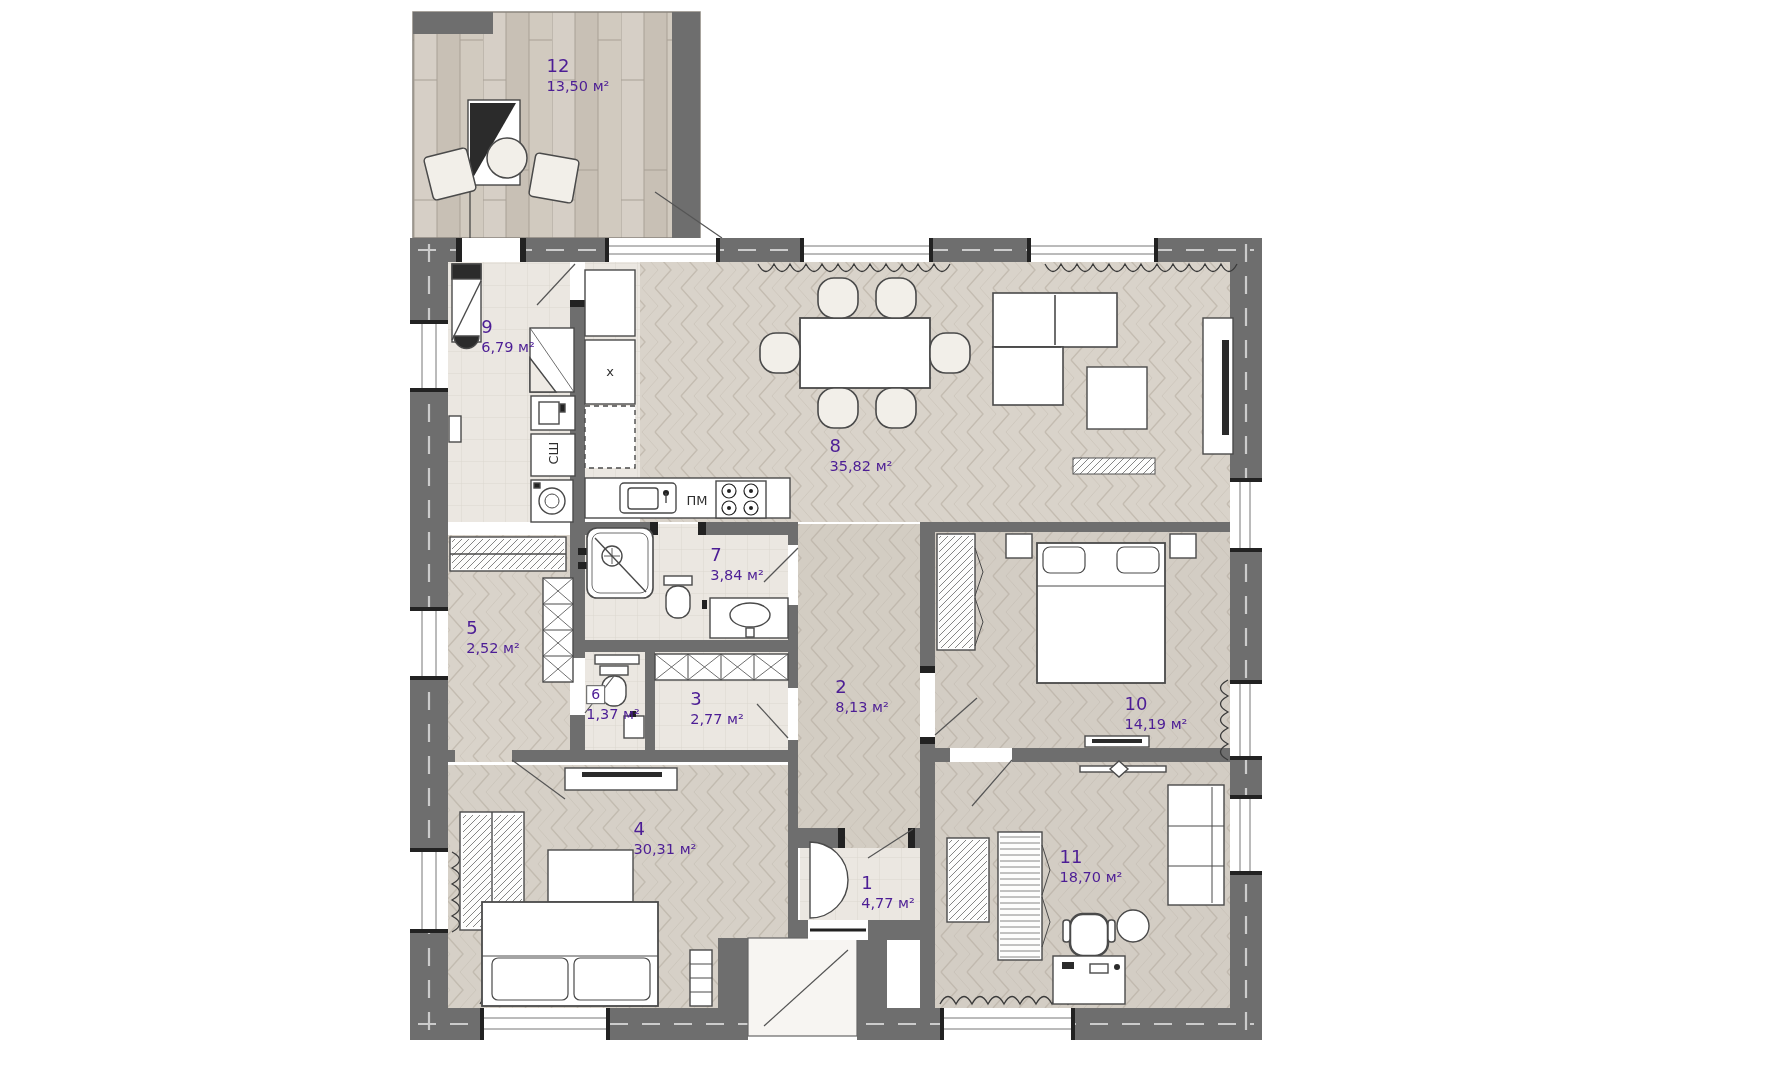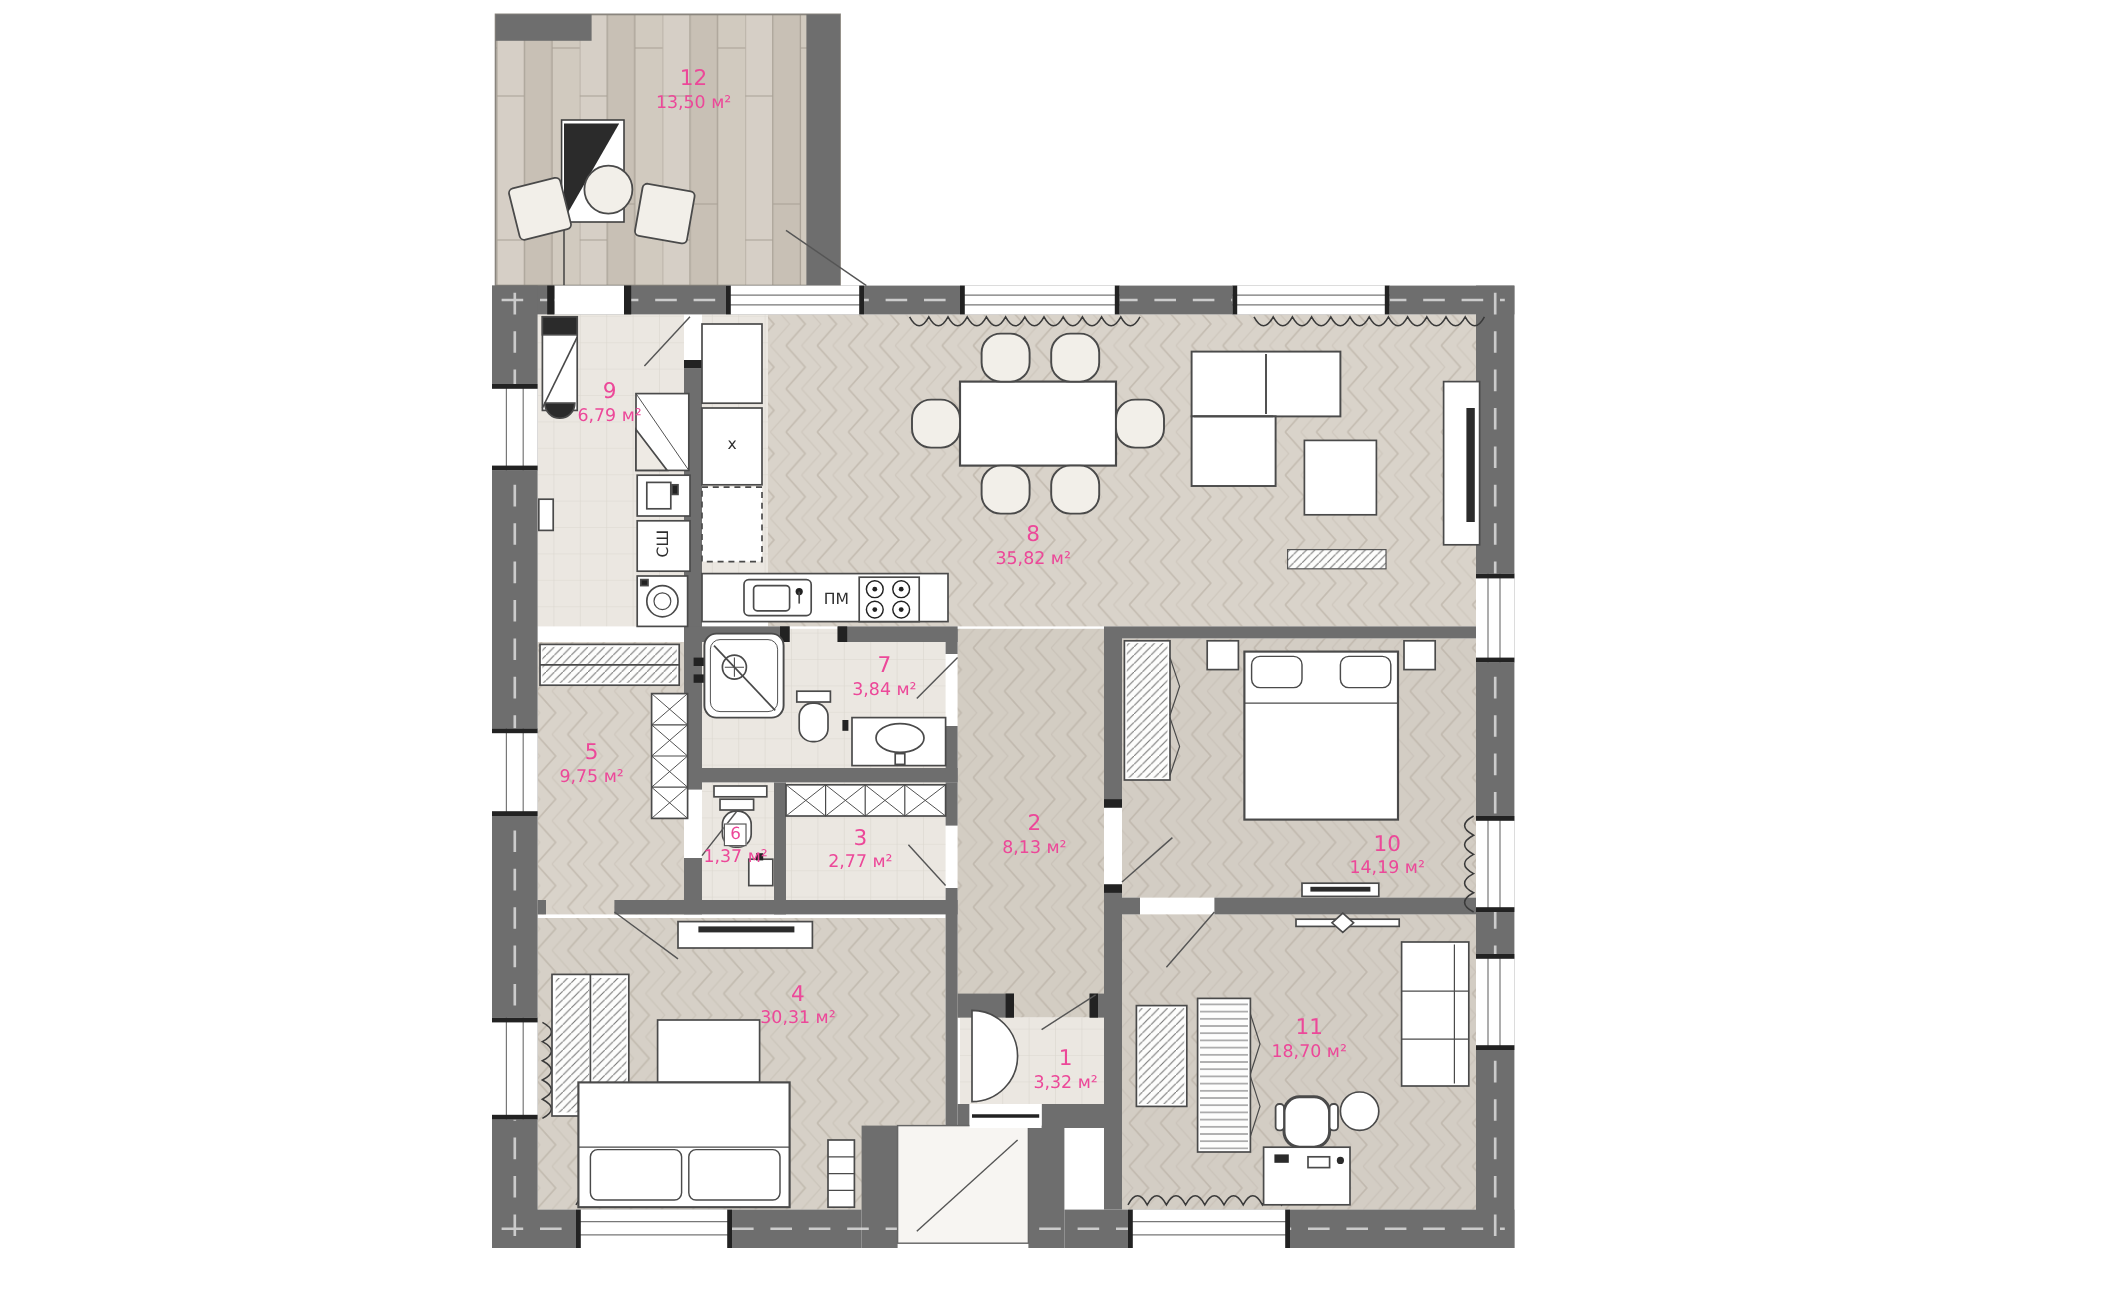--- a/index.html
+++ b/index.html
@@ -1,21 +1,21 @@
 <!DOCTYPE html>
 <html><head>
 <meta charset="utf-8">
 <title>Floor plan</title>
 <style>
   html,body{margin:0;padding:0;background:#fff;}
   .stage{position:relative;width:1765px;height:1080px;background:#ffffff;
          font-family:"DejaVu Sans",sans-serif;overflow:hidden;}
   .stage svg{position:absolute;left:0;top:0;}
-  .lbl{position:absolute;transform:translate(-50%,-50%);text-align:center;
-       color:#ec4899;line-height:1.3;pointer-events:none;}
+  .lbl{position:absolute;transform:translate(-50%,-50%);text-align:left;
+       color:#4c1d95;line-height:1.3;pointer-events:none;}
   .lbl .num{font-size:18px;}
   .lbl .area{font-size:14.5px;white-space:nowrap;}
   .lbl6 .num{display:inline-block;border:1.5px solid #5a5a5a;background:#fff;
              padding:0 4px;font-size:14px;line-height:1.2;}
   .app{position:absolute;transform:translate(-50%,-50%);font-size:13px;color:#2f2f2f;
        pointer-events:none;white-space:nowrap;}
   .app.rot{transform:translate(-50%,-50%) rotate(-90deg);}
 </style>
 </head>
 <body>
@@ -455,21 +455,21 @@
 <div class="lbl" style="left:861px;top:455px">
   <div class="num">8</div>
   <div class="area">35,82 м²</div>
 </div>
 <div class="lbl" style="left:737px;top:564px">
   <div class="num">7</div>
   <div class="area">3,84 м²</div>
 </div>
 <div class="lbl" style="left:493px;top:637px">
   <div class="num">5</div>
-  <div class="area">9,75 м²</div>
+  <div class="area">2,52 м²</div>
 </div>
 <div class="lbl lbl6" style="left:613px;top:704px">
   <div class="num">6</div>
   <div class="area">1,37 м²</div>
 </div>
 <div class="lbl" style="left:717px;top:708px">
   <div class="num">3</div>
   <div class="area">2,77 м²</div>
 </div>
 <div class="lbl" style="left:862px;top:696px">
@@ -479,21 +479,21 @@
 <div class="lbl" style="left:1156px;top:713px">
   <div class="num">10</div>
   <div class="area">14,19 м²</div>
 </div>
 <div class="lbl" style="left:665px;top:838px">
   <div class="num">4</div>
   <div class="area">30,31 м²</div>
 </div>
 <div class="lbl" style="left:888px;top:892px">
   <div class="num">1</div>
-  <div class="area">3,32 м²</div>
+  <div class="area">4,77 м²</div>
 </div>
 <div class="lbl" style="left:1091px;top:866px">
   <div class="num">11</div>
   <div class="area">18,70 м²</div>
 </div>
 
 <div class="app" style="left:697px;top:500px">ПМ</div>
 <div class="app rot" style="left:553px;top:453px">СШ</div>
 <div class="app" style="left:610px;top:371px">x</div>
 

